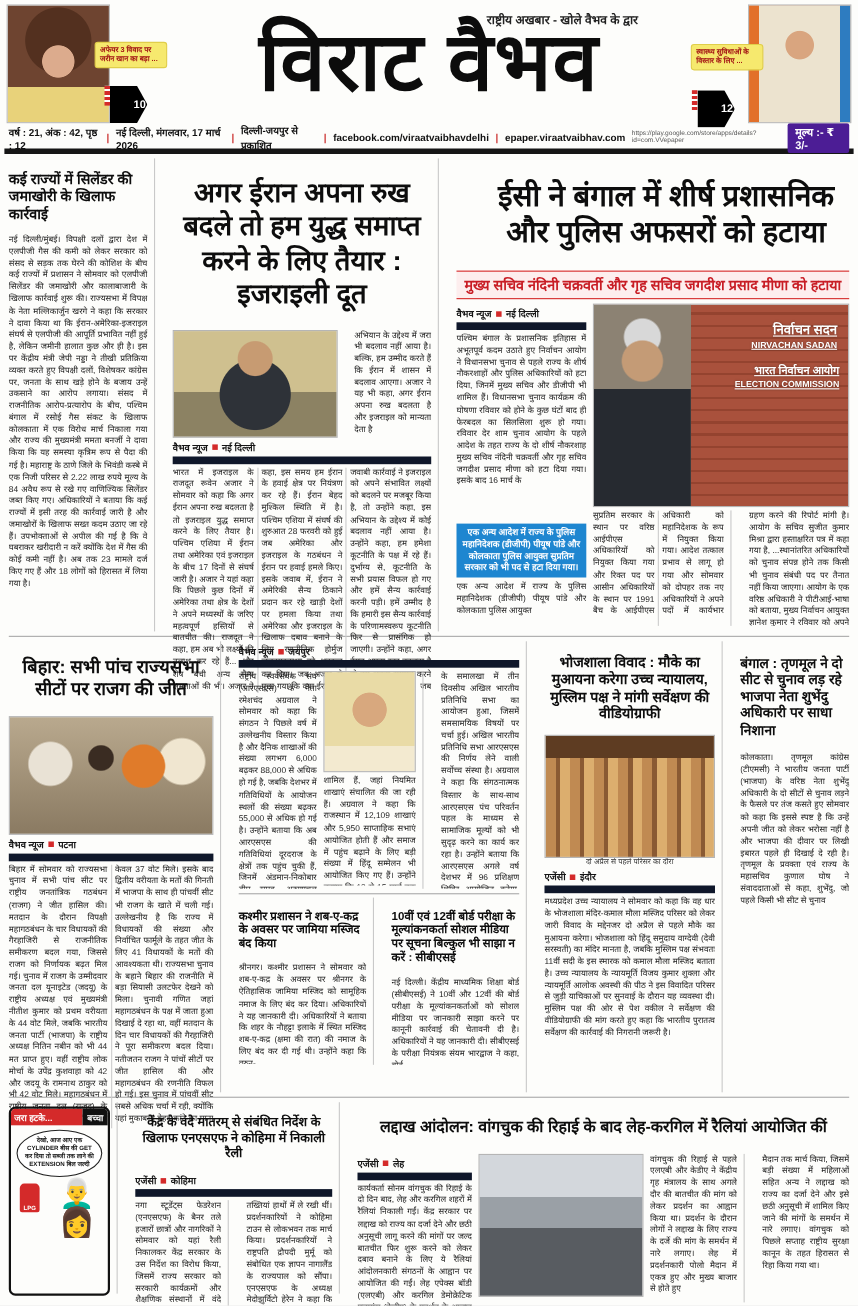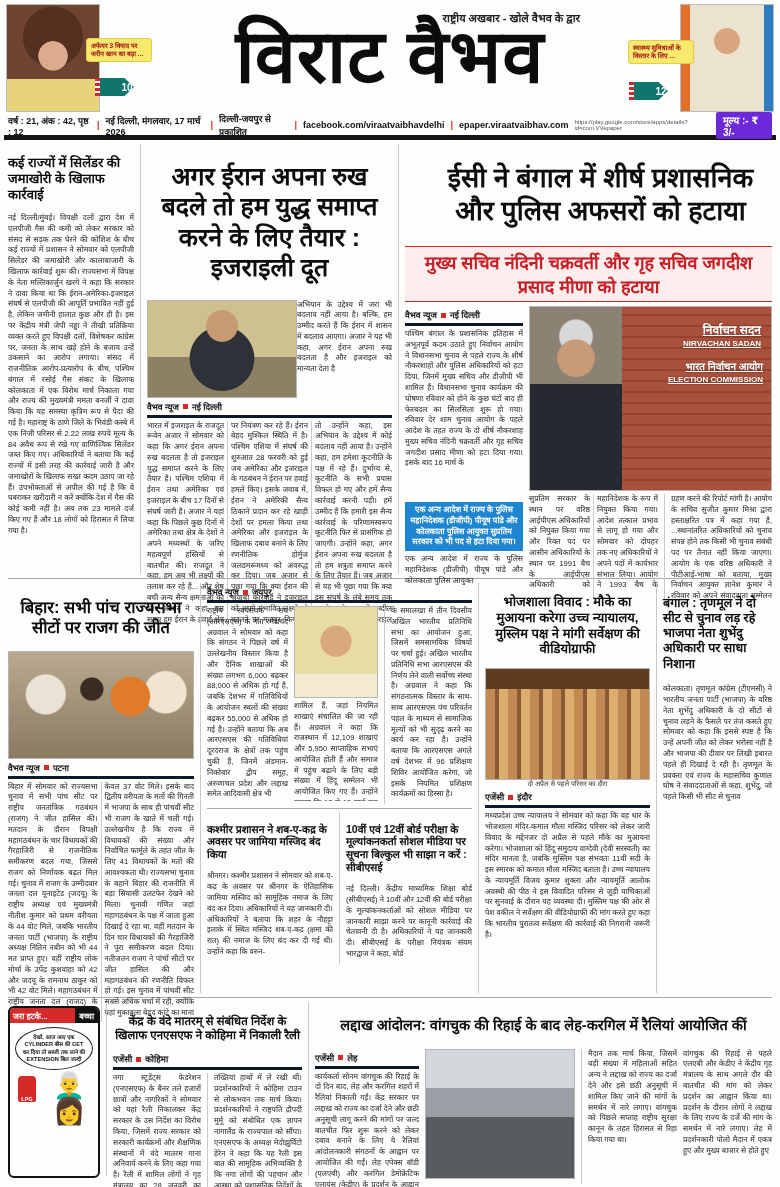--- a/index.html
+++ b/index.html
@@ -15,42 +15,42 @@
   .mh-photo.right{background:radial-gradient(circle at 50% 34%,#d9a57f 15%,rgba(0,0,0,0) 16%),
                   linear-gradient(90deg,#e2702a 0 10%,#ece3cf 10% 90%,#2e7cc0 90%),
                   linear-gradient(180deg,#e8884a 0 100%);}
   .mh-center{flex:1;position:relative;text-align:center;}
   .mh-tagline{position:absolute;top:6px;right:96px;font-size:11px;font-weight:bold;color:#222;}
   .mh-title{font-size:74px;font-weight:bold;letter-spacing:1px;line-height:1.05;margin-top:14px;color:#0c0c0c;}
   .promo-note{position:absolute;width:66px;background:#f6e96e;border:1px solid #e0ce4a;border-radius:3px;
               font-size:6.6px;font-weight:bold;color:#a31414;padding:3px 4px;line-height:1.25;z-index:3;}
   .promo-note.l{left:86px;top:38px;}
   .promo-note.r{right:86px;top:40px;}
-  .page-tag{position:absolute;width:34px;height:18px;background:#0f766e;color:#fff;font-size:10px;font-weight:bold;
+  .page-tag{position:absolute;width:34px;height:34px;background:#000000;color:#fff;font-size:10px;font-weight:bold;
             display:flex;align-items:center;justify-content:center;
             clip-path:polygon(0 0,72% 0,100% 50%,72% 100%,0 100%);z-index:3;padding-left:20px;}
   .page-tag.l{left:100px;top:78px;}
   .page-tag.r{right:112px;top:82px;}
   .tag-strip{position:absolute;width:5px;height:18px;z-index:3;
              background:repeating-linear-gradient(0deg,#d42a2a 0 3px,#fff 3px 5px);}
   .tag-strip.l{left:95px;top:78px;}
   .tag-strip.r{right:146px;top:82px;}
   
   .infobar{display:flex;align-items:center;gap:6px;padding:1px 8px;height:18px;font-size:9px;font-weight:bold;color:#111;}
   .infobar .sep{color:#c33;font-weight:bold;}
   .infobar .tiny{font-size:6px;font-weight:normal;color:#555;}
-  .pricebox{margin-left:auto;background:#6d28d9;color:#fff;padding:1px 7px;font-size:10px;font-weight:bold;border-radius:2px;}
+  .pricebox{margin-left:auto;background:#4c1d95;color:#fff;padding:1px 7px;font-size:10px;font-weight:bold;border-radius:2px;}
   .black-rule{height:5px;background:#161616;margin:1px 4px 0 4px;}
   
   .band{display:flex;gap:6px;padding:4px 8px;}
   .band-rule{height:1px;background:#a9a9a9;margin:0 8px;}
-  .vsep{border-left:1px solid #c9c9c9;padding-left:6px;}
+  .vsep{border-left:1px solid #c9c9c9;padding-left:16px;}
   .hl{font-weight:bold;color:#0d0d0d;line-height:1.22;}
   .txt{font-size:7.6px;line-height:1.42;text-align:justify;color:#222;overflow:hidden;}
-  .byline{font-size:8.6px;font-weight:bold;border-bottom:3px solid #0f172a;padding-bottom:2px;margin:3px 0 3px 0;display:flex;align-items:center;gap:4px;}
+  .byline{font-size:8.6px;font-weight:bold;border-bottom:7px solid #0f172a;padding-bottom:2px;margin:3px 0 3px 0;display:flex;align-items:center;gap:4px;}
   .sq{width:5px;height:5px;background:#d42a2a;display:inline-block;}
   .cap{font-size:6.8px;color:#333;text-align:center;line-height:1.2;}
   .cols2{column-count:2;column-gap:7px;column-rule:1px solid #ccc;}
   .cols3{column-count:3;column-gap:7px;column-rule:1px solid #ccc;}
   
   .ph{border:1px solid #b5b5b5;overflow:hidden;position:relative;}
   .ph-israel{background:radial-gradient(circle at 50% 26%,#c79b72 15%,rgba(0,0,0,0) 16%),
              radial-gradient(circle at 50% 60%,#2e3238 34%,rgba(0,0,0,0) 35%),
              linear-gradient(180deg,#cfc08f 0 58%,#8c8263 58% 100%);}
   .ph-ec{background:linear-gradient(90deg,#8c8273 0 38%,rgba(0,0,0,0) 38%),
@@ -78,21 +78,21 @@
   .bubble{margin:4px auto 0 auto;width:78px;border:1px solid #222;border-radius:50%;
           font-size:5.6px;font-weight:bold;text-align:center;padding:6px 5px;line-height:1.3;background:#fff;}
   .cyl{width:18px;height:26px;background:#d42a2a;border-radius:4px 4px 2px 2px;margin:4px 6px 0 8px;
        color:#fff;font-size:5.5px;font-weight:bold;display:flex;align-items:flex-end;justify-content:center;float:left;}
   .figs{font-size:26px;line-height:1;margin-top:2px;text-align:center;color:#333;}
   
   .hl-cyl{font-size:13px;}
   .hl-israel{font-size:25px;text-align:center;}
   .hl-ec{font-size:27px;text-align:center;margin-left:24px;}
   .subhead{margin-top:3px;border-top:1px solid #d42a2a;border-bottom:1px solid #d42a2a;background:#fdeeee;
-           color:#c81d25;font-weight:bold;font-size:18px;text-align:center;padding:3px 2px;}
+           color:#c81d25;font-weight:bold;font-size:13px;text-align:center;padding:3px 2px;}
   .hl-mid{font-size:16.5px;text-align:center;}
   .hl-sub{font-size:10.5px;}
   .hl-bhoj{font-size:13px;text-align:center;}
   .hl-bengal{font-size:12.5px;}
   .hl-nsf{font-size:11.5px;text-align:center;}
   .hl-ladakh{font-size:14.5px;text-align:center;}
   .caption-blue{background:#1e86d0;color:#fff;font-size:8px;font-weight:bold;text-align:center;
                 padding:3px 3px;line-height:1.35;margin:3px 0;}
 </style>
 </head>
@@ -134,21 +134,21 @@
 
   <section class="band" style="height:438px;">
 
     <article style="flex:0 0 126px;">
       <h2 class="hl hl-cyl">कई राज्यों में सिलेंडर की जमाखोरी के खिलाफ कार्रवाई</h2>
       <div class="txt" style="height:370px;margin-top:4px;">नई दिल्ली/मुंबई। विपक्षी दलों द्वारा देश में एलपीजी गैस की कमी को लेकर सरकार को संसद से सड़क तक घेरने की कोशिश के बीच कई राज्यों में प्रशासन ने सोमवार को एलपीजी सिलेंडर की जमाखोरी और कालाबाजारी के खिलाफ कार्रवाई शुरू की। राज्यसभा में विपक्ष के नेता मल्लिकार्जुन खरगे ने कहा कि सरकार ने दावा किया था कि ईरान-अमेरिका-इजराइल संघर्ष से एलपीजी की आपूर्ति प्रभावित नहीं हुई है, लेकिन जमीनी हालात कुछ और ही है। इस पर केंद्रीय मंत्री जेपी नड्डा ने तीखी प्रतिक्रिया व्यक्त करते हुए विपक्षी दलों, विशेषकर कांग्रेस पर, जनता के साथ खड़े होने के बजाय उन्हें उकसाने का आरोप लगाया। संसद में राजनीतिक आरोप-प्रत्यारोप के बीच, पश्चिम बंगाल में रसोई गैस संकट के खिलाफ कोलकाता में एक विरोध मार्च निकाला गया और राज्य की मुख्यमंत्री ममता बनर्जी ने दावा किया कि यह समस्या कृत्रिम रूप से पैदा की गई है। महाराष्ट्र के ठाणे जिले के भिवंडी कस्बे में एक निजी परिसर से 2.22 लाख रुपये मूल्य के 84 अवैध रूप से रखे गए वाणिज्यिक सिलेंडर जब्त किए गए। अधिकारियों ने बताया कि कई राज्यों में इसी तरह की कार्रवाई जारी है और जमाखोरों के खिलाफ सख्त कदम उठाए जा रहे हैं। उपभोक्ताओं से अपील की गई है कि वे घबराकर खरीदारी न करें क्योंकि देश में गैस की कोई कमी नहीं है। अब तक 23 मामले दर्ज किए गए हैं और 18 लोगों को हिरासत में लिया गया है।</div>
     </article>
 
     <article class="vsep" style="flex:0 0 252px;">
       <h1 class="hl hl-israel">अगर ईरान अपना रुख बदले तो हम युद्ध समाप्त करने के लिए तैयार : इजराइली दूत</h1>
-      <div style="display:flex;gap:0;margin-top:5px;">
+      <div style="display:flex;gap:15px;margin-top:5px;">
         <div class="ph ph-israel" style="width:150px;height:98px;"></div>
         <div class="txt" style="flex:1;height:98px;">अभियान के उद्देश्य में जरा भी बदलाव नहीं आया है। बल्कि, हम उम्मीद करते हैं कि ईरान में शासन में बदलाव आएगा। अजार ने यह भी कहा, अगर ईरान अपना रुख बदलता है और इजराइल को मान्यता देता है</div>
       </div>
       <div class="byline">
         <span>वैभव न्यूज</span>
         <span class="sq"></span>
         <span>नई दिल्ली</span>
       </div>
       <div class="txt cols3" style="height:205px;">भारत में इजराइल के राजदूत रूवेन अजार ने सोमवार को कहा कि अगर ईरान अपना रुख बदलता है तो इजराइल युद्ध समाप्त करने के लिए तैयार है। पश्चिम एशिया में ईरान तथा अमेरिका एवं इजराइल के बीच 17 दिनों से संघर्ष जारी है। अजार ने यहां कहा कि पिछले कुछ दिनों में अमेरिका तथा क्षेत्र के देशों ने अपने मध्यस्थों के जरिए महत्वपूर्ण हस्तियों से बातचीत की। राजदूत ने कहा, हम अब भी लक्ष्यों की तलाश कर रहे हैं... और शेष बची अन्य सैन्य क्षमताओं की भी। अजार ने कहा, इस समय हम ईरान के हवाई क्षेत्र पर नियंत्रण कर रहे हैं। ईरान बेहद मुश्किल स्थिति में है। पश्चिम एशिया में संघर्ष की शुरुआत 28 फरवरी को हुई जब अमेरिका और इजराइल के गठबंधन ने ईरान पर हवाई हमले किए। इसके जवाब में, ईरान ने अमेरिकी सैन्य ठिकाने प्रदान कर रहे खाड़ी देशों पर हमला किया तथा अमेरिका और इजराइल के खिलाफ दबाव बनाने के लिए रणनीतिक होर्मुज जलडमरूमध्य को अवरुद्ध कर दिया। जब अजार से पूछा गया कि क्या ईरान की जवाबी कार्रवाई ने इजराइल को अपने संभावित लक्ष्यों को बदलने पर मजबूर किया है, तो उन्होंने कहा, इस अभियान के उद्देश्य में कोई बदलाव नहीं आया है। उन्होंने कहा, हम हमेशा कूटनीति के पक्ष में रहे हैं। दुर्भाग्य से, कूटनीति के सभी प्रयास विफल हो गए और हमें सैन्य कार्रवाई करनी पड़ी। हमें उम्मीद है कि हमारी इस सैन्य कार्रवाई के परिणामस्वरूप कूटनीति फिर से प्रासंगिक हो जाएगी। उन्होंने कहा, अगर ईरान अपना रुख बदलता है तो हम शत्रुता समाप्त करने के लिए तैयार हैं। जब अजार से यह भी पूछा गया कि क्या इस संघर्ष के लंबे समय तक चलने वाले युद्ध में तब्दील होने की स्थिति में इजराइल तैयार है तो उन्होंने कहा, हमारे पास पर्याप्त ऑक्सीजन और क्षमता है जिससे हम सभी विकल्पों के समाप्त होने तक इसे जारी रख सकते हैं।</div>
     </article>
@@ -279,19 +279,19 @@
       <div style="display:flex;gap:6px;margin-top:3px;">
         <div style="flex:0 0 104px;">
           <div class="byline">
             <span>एजेंसी</span>
             <span class="sq"></span>
             <span>लेह</span>
           </div>
           <div class="txt" style="height:118px;">कार्यकर्ता सोनम वांगचुक की रिहाई के दो दिन बाद, लेह और करगिल शहरों में रैलियां निकाली गईं। केंद्र सरकार पर लद्दाख को राज्य का दर्जा देने और छठी अनुसूची लागू करने की मांगों पर जल्द बातचीत फिर शुरू करने को लेकर दबाव बनाने के लिए ये रैलियां आंदोलनकारी संगठनों के आह्वान पर आयोजित की गईं। लेह एपेक्स बॉडी (एलएबी) और करगिल डेमोक्रेटिक एलायंस (केडीए) के प्रदर्शन के आह्वान के मद्देनजर, करगिल और उससे सटे द्रास में भी पूर्ण बंद देखा गया।</div>
         </div>
         <div class="ph ph-crowd" style="flex:0 0 150px;height:130px;"></div>
+        <div class="txt" style="flex:1;height:135px;">वांगचुक की रिहाई से पहले एलएबी और केडीए ने केंद्रीय गृह मंत्रालय के साथ अगले दौर की बातचीत की मांग को लेकर प्रदर्शन का आह्वान किया था। प्रदर्शन के दौरान लोगों ने लद्दाख के लिए राज्य के दर्जे की मांग के समर्थन में नारे लगाए। लेह में प्रदर्शनकारी पोलो मैदान में एकत्र हुए और मुख्य बाजार से होते हुए</div>
         <div class="txt vsep" style="flex:1;height:135px;">मैदान तक मार्च किया, जिसमें बड़ी संख्या में महिलाओं सहित अन्य ने लद्दाख को राज्य का दर्जा देने और इसे छठी अनुसूची में शामिल किए जाने की मांगों के समर्थन में नारे लगाए। वांगचुक को पिछले सप्ताह राष्ट्रीय सुरक्षा कानून के तहत हिरासत से रिहा किया गया था।</div>
-        <div class="txt" style="flex:1;height:135px;">वांगचुक की रिहाई से पहले एलएबी और केडीए ने केंद्रीय गृह मंत्रालय के साथ अगले दौर की बातचीत की मांग को लेकर प्रदर्शन का आह्वान किया था। प्रदर्शन के दौरान लोगों ने लद्दाख के लिए राज्य के दर्जे की मांग के समर्थन में नारे लगाए। लेह में प्रदर्शनकारी पोलो मैदान में एकत्र हुए और मुख्य बाजार से होते हुए</div>
       </div>
     </article>
   </section>
 
 </div>
 
 </body></html>

